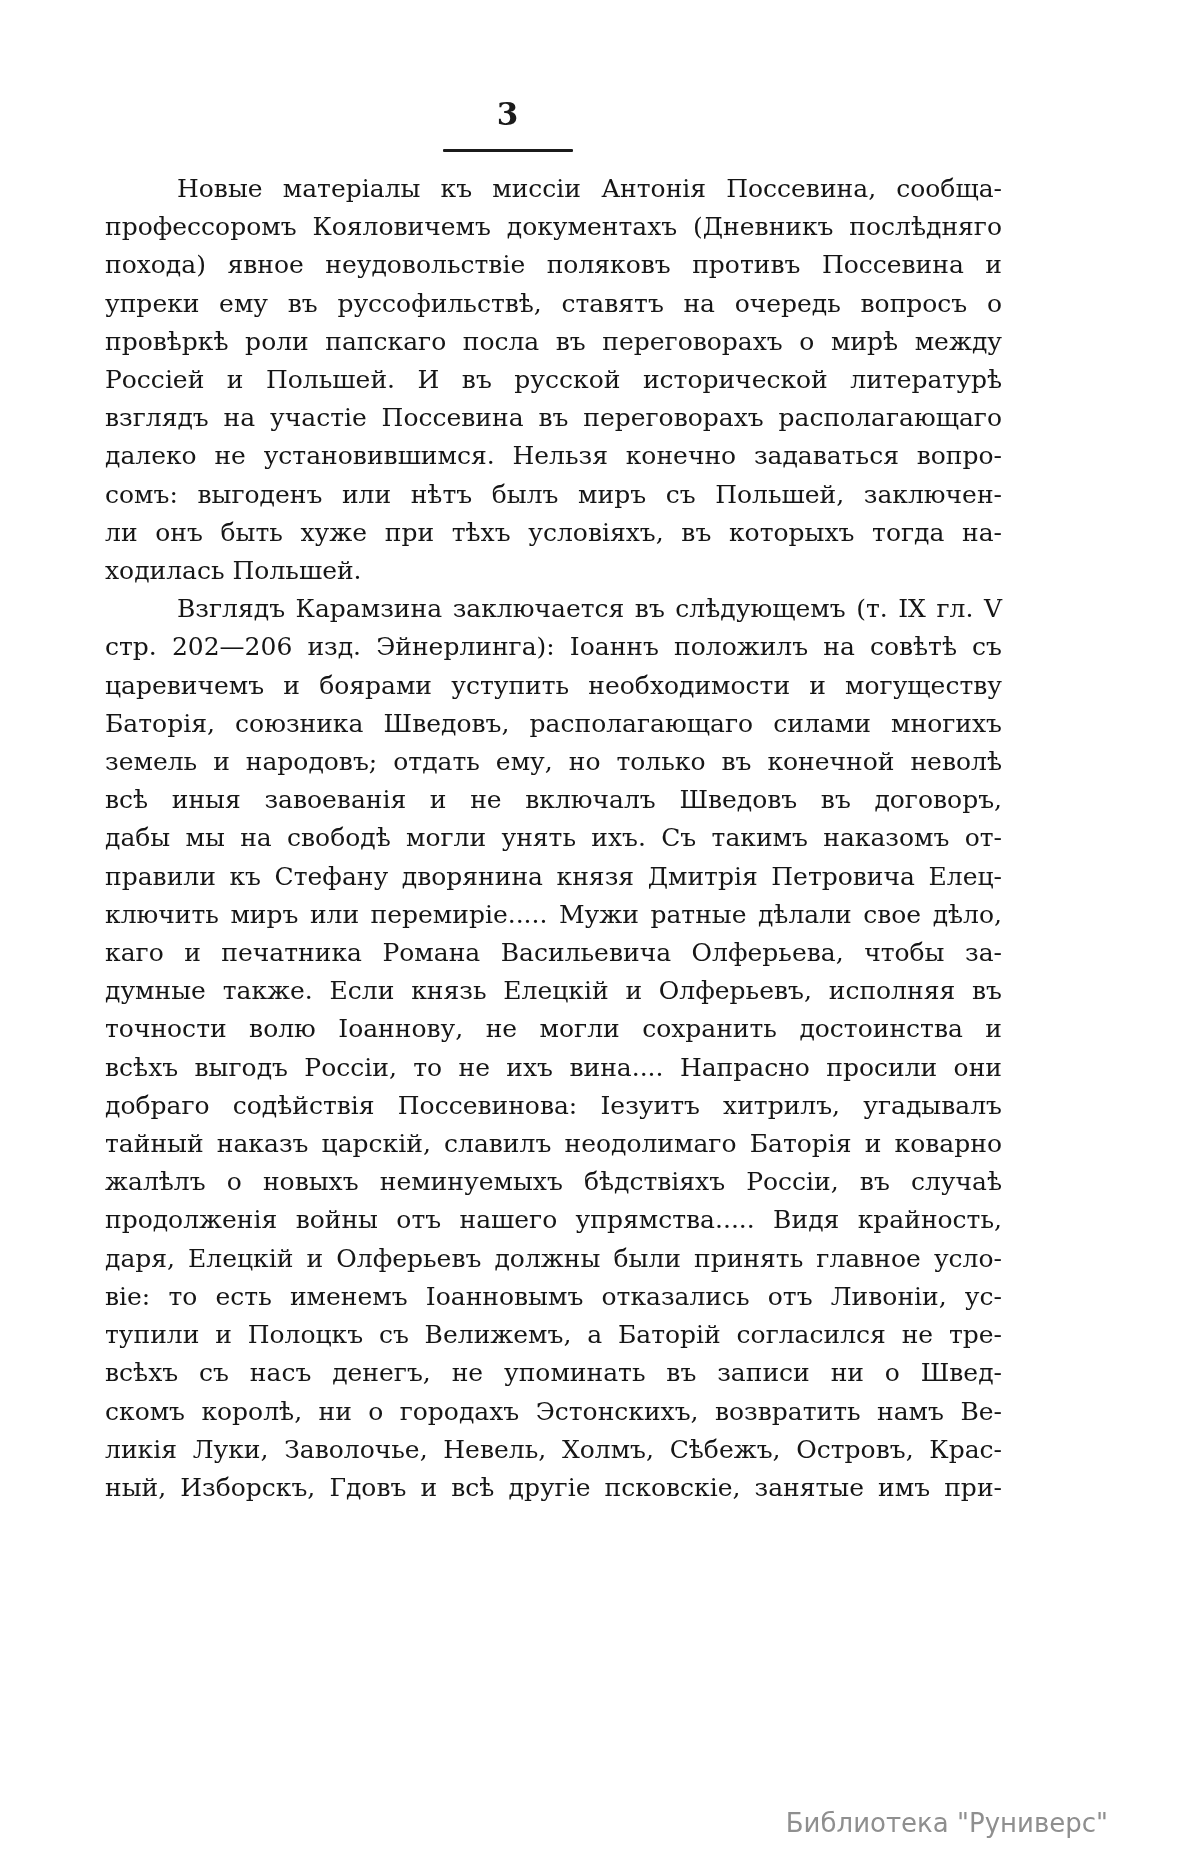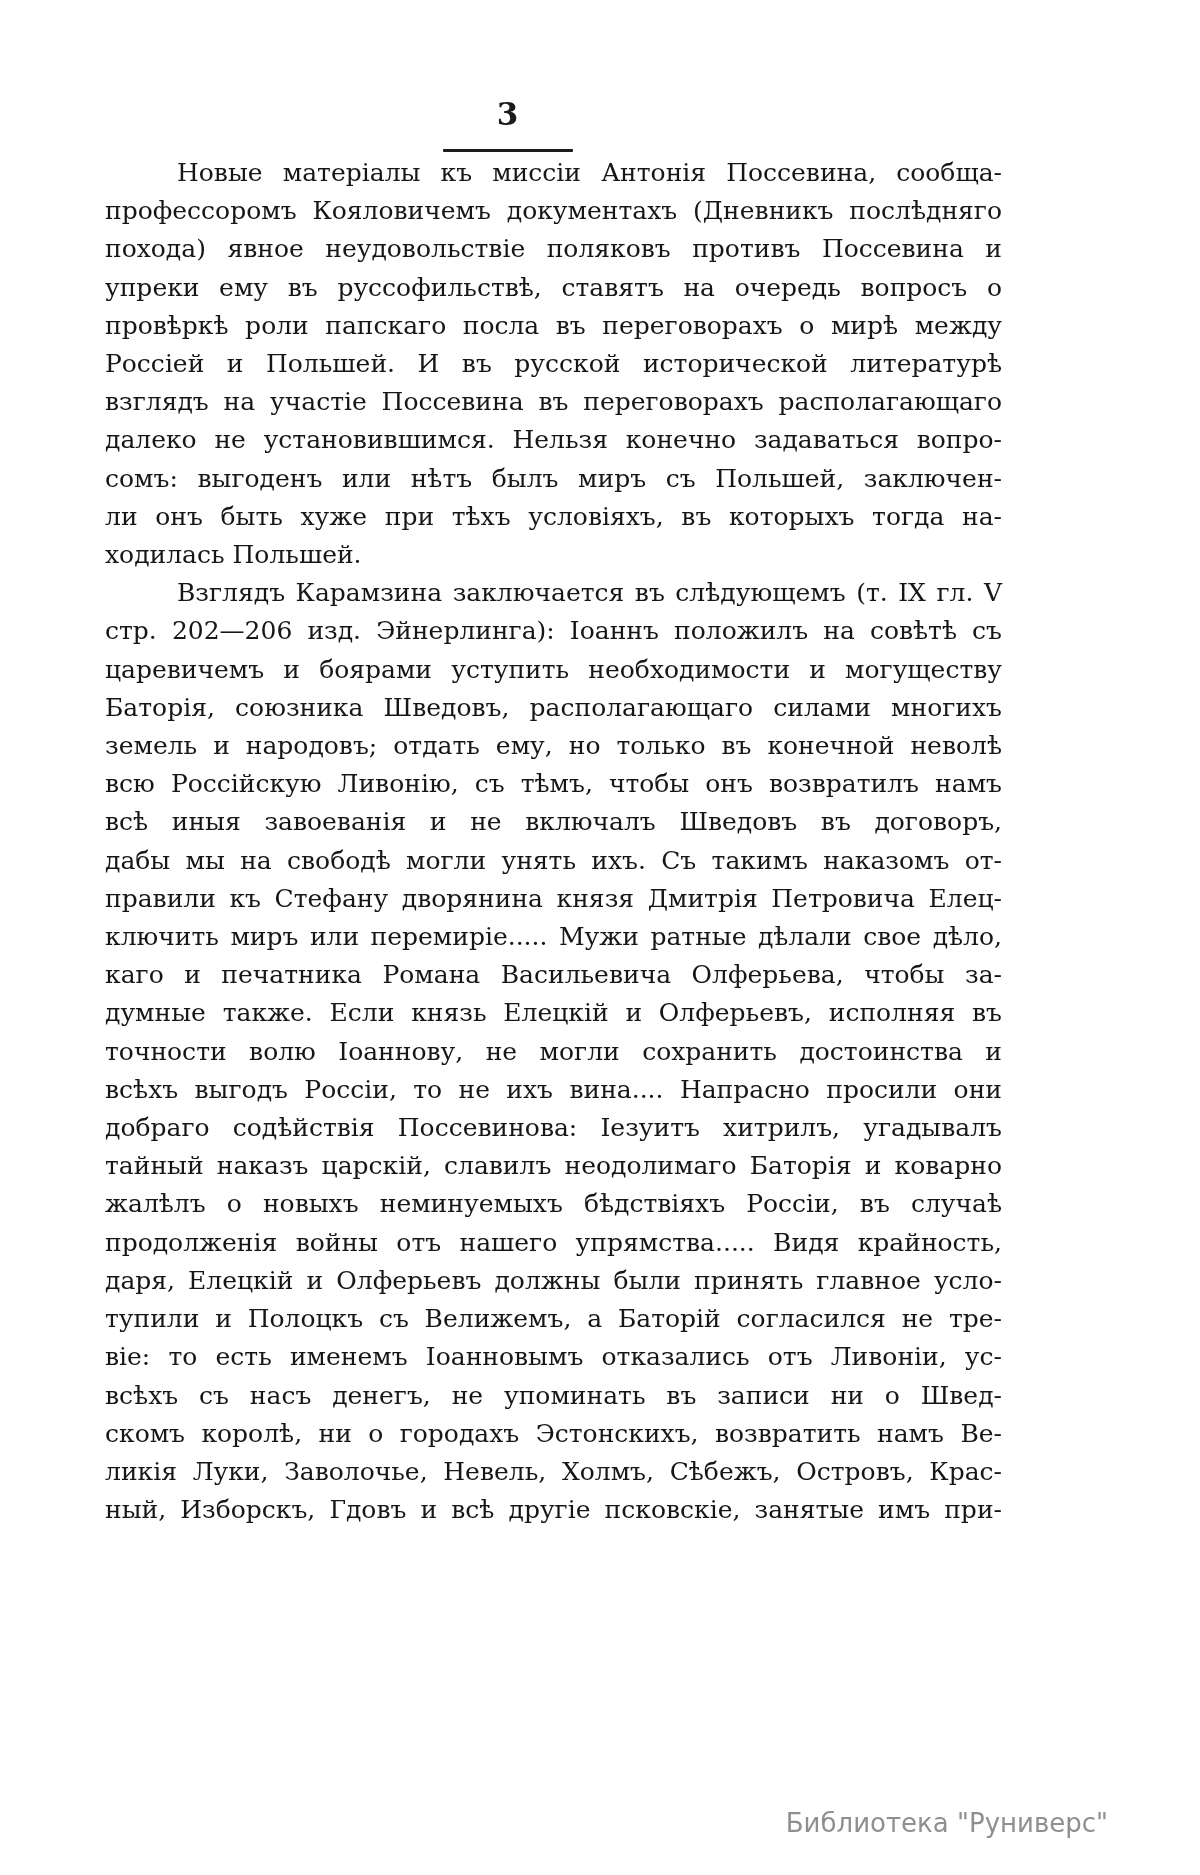--- a/index.html
+++ b/index.html
@@ -21,21 +21,21 @@
   }
   .head-rule {
     position: absolute;
     top: 149px; left: 443px; width: 130px;
     height: 3px;
     background: #1b1b1b;
     border-radius: 1px;
   }
   .text-block {
     position: absolute;
-    left: 105px; top: 154px; width: 897px;
+    left: 105px; top: 170px; width: 897px;
     font-size: 25px;
     line-height: 38.2px;
     color: #161616;
     text-rendering: optimizeLegibility;
   }
   .line { text-align: justify; white-space: normal; }
   .line.just { text-align-last: justify; }
   .line.nojust { text-align-last: left; }
   .line.indent { text-indent: 72px; }
   .it { }
@@ -63,35 +63,34 @@
       <div class="line just"><span>взглядъ на участіе Поссевина въ переговорахъ располагающаго</span></div>
       <div class="line just"><span>далеко не установившимся. Нельзя конечно задаваться вопро-</span></div>
       <div class="line just"><span>сомъ: выгоденъ или нѣтъ былъ миръ съ Польшей, заключен-</span></div>
       <div class="line just"><span>ли онъ быть хуже при тѣхъ условіяхъ, въ которыхъ тогда на-</span></div>
       <div class="line nojust"><span>ходилась Польшей.</span></div>
       <div class="line just indent"><span>Взглядъ Карамзина заключается въ слѣдующемъ (т. IX гл. V</span></div>
       <div class="line just"><span>стр. 202—206 изд. Эйнерлинга): Іоаннъ положилъ на совѣтѣ съ</span></div>
       <div class="line just"><span>царевичемъ и боярами уступить необходимости и могуществу</span></div>
       <div class="line just"><span>Баторія, союзника Шведовъ, располагающаго силами многихъ</span></div>
       <div class="line just"><span>земель и народовъ; отдать ему, но только </span><span class="it">въ конечной неволѣ</span></div>
-      <div class="line just"><span>всю Россійскую Ливонію, съ тѣмъ, чтобы онъ возвратилъ намъ</span></div>
       <div class="line just"><span>всѣ иныя завоеванія и не включалъ Шведовъ въ договоръ,</span></div>
       <div class="line just"><span>дабы мы на свободѣ могли унять ихъ. Съ такимъ наказомъ от-</span></div>
       <div class="line just"><span>правили къ Стефану дворянина князя Дмитрія Петровича Елец-</span></div>
       <div class="line just"><span>ключить миръ или перемиріе..... Мужи ратные дѣлали свое дѣло,</span></div>
       <div class="line just"><span>каго и печатника Романа Васильевича Олферьева, чтобы за-</span></div>
       <div class="line just"><span>думные также. Если князь Елецкій и Олферьевъ, исполняя въ</span></div>
       <div class="line just"><span>точности волю Іоаннову, не могли сохранить достоинства и</span></div>
       <div class="line just"><span>всѣхъ выгодъ Россіи, то не ихъ вина.... Напрасно просили они</span></div>
       <div class="line just"><span>добраго содѣйствія Поссевинова: Іезуитъ хитрилъ, угадывалъ</span></div>
       <div class="line just"><span>тайный наказъ царскій, славилъ неодолимаго Баторія и коварно</span></div>
       <div class="line just"><span>жалѣлъ о новыхъ неминуемыхъ бѣдствіяхъ Россіи, въ случаѣ</span></div>
       <div class="line just"><span>продолженія войны отъ нашего упрямства..... Видя крайность,</span></div>
       <div class="line just"><span>даря, Елецкій и Олферьевъ должны были принять главное усло-</span></div>
+      <div class="line just"><span>віе: то есть именемъ Іоанновымъ отказались отъ Ливоніи, ус-</span></div>
       <div class="line just"><span>тупили и Полоцкъ съ Велижемъ, а Баторій согласился не тре-</span></div>
-      <div class="line just"><span>віе: то есть именемъ Іоанновымъ отказались отъ Ливоніи, ус-</span></div>
       <div class="line just"><span>всѣхъ съ насъ денегъ, не упоминать въ записи ни о Швед-</span></div>
       <div class="line just"><span>скомъ королѣ, ни о городахъ Эстонскихъ, возвратить намъ Ве-</span></div>
       <div class="line just"><span>ликія Луки, Заволочье, Невель, Холмъ, Сѣбежъ, Островъ, Крас-</span></div>
       <div class="line just"><span>ный, Изборскъ, Гдовъ и всѣ другіе псковскіе, занятые имъ при-</span></div>
     </div>
   <div class="watermark">Библиотека "Руниверс"</div>
 </div>
 
 </body></html>

